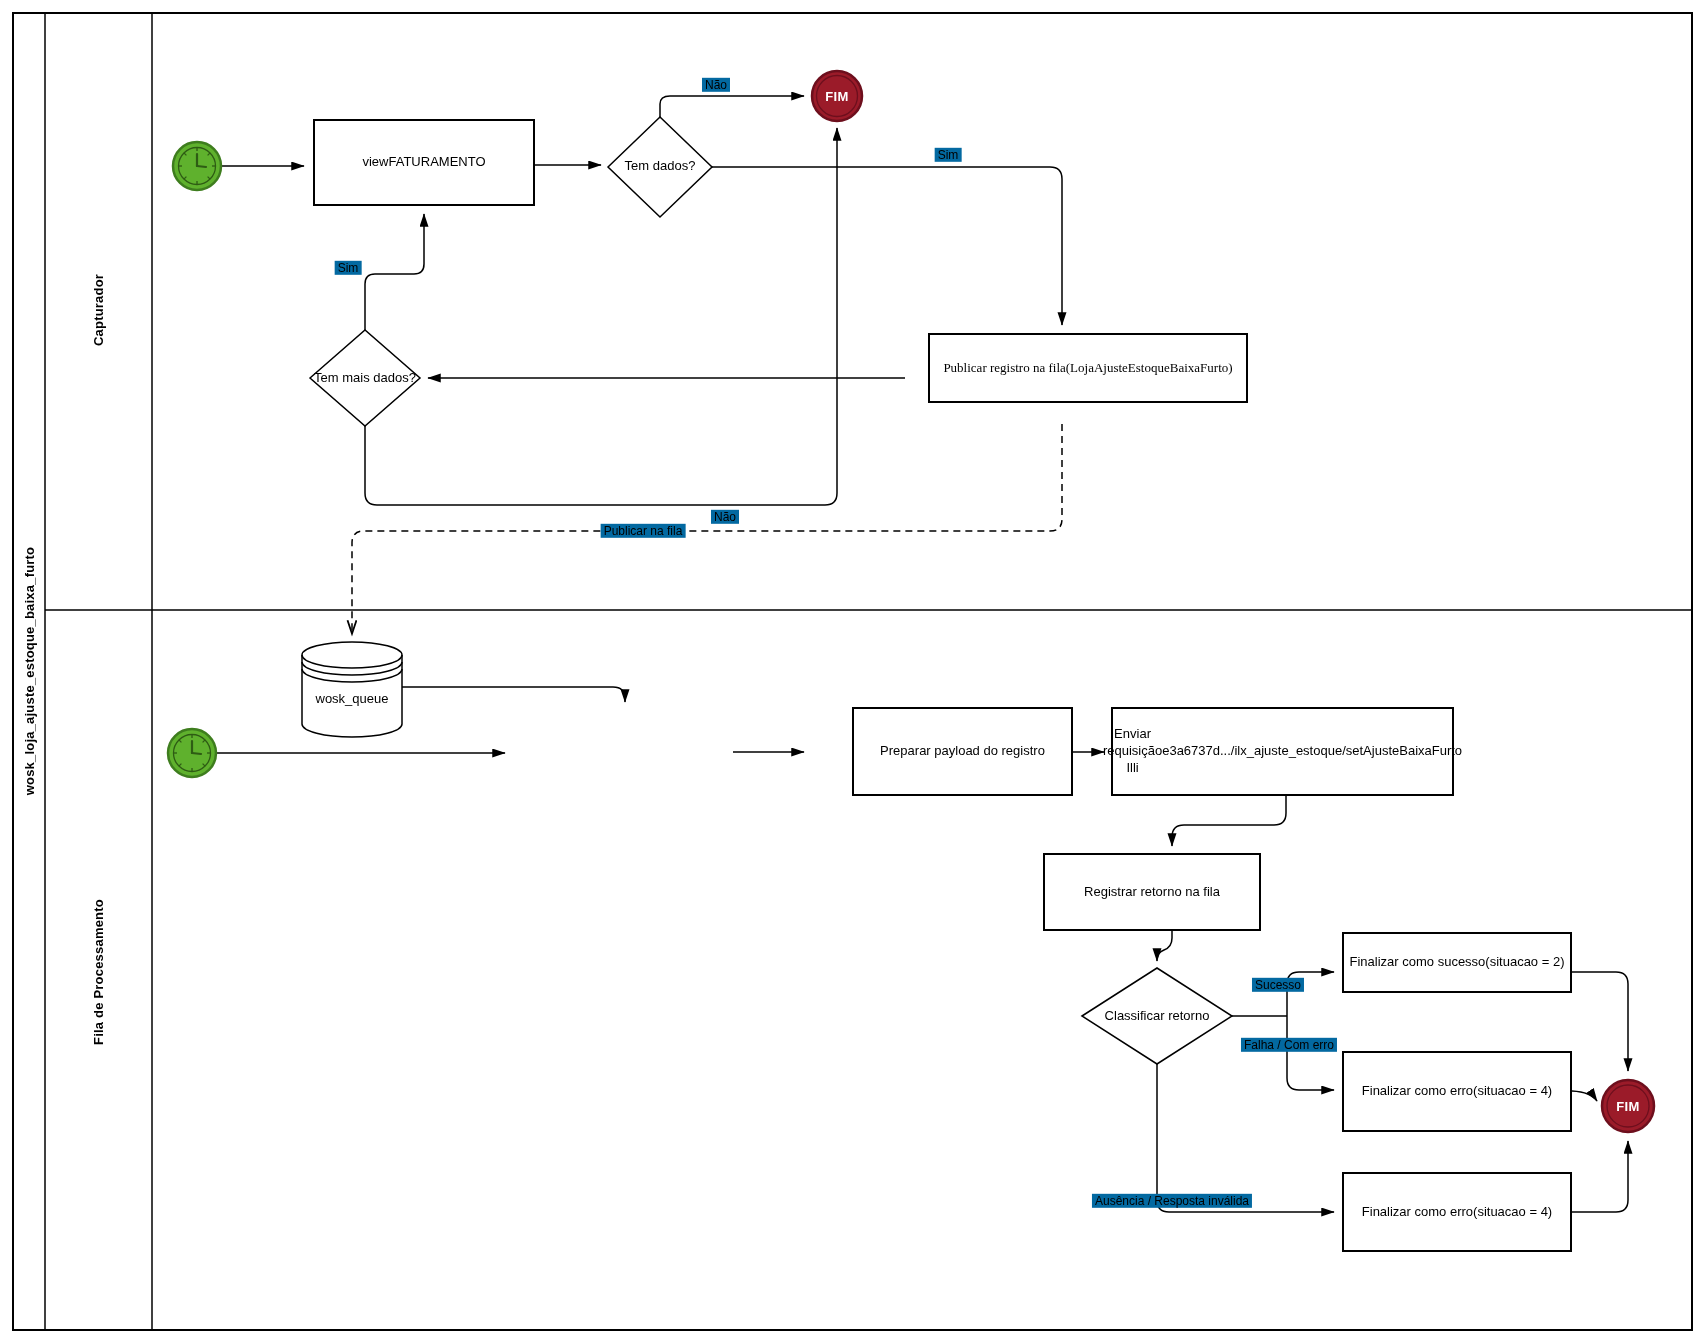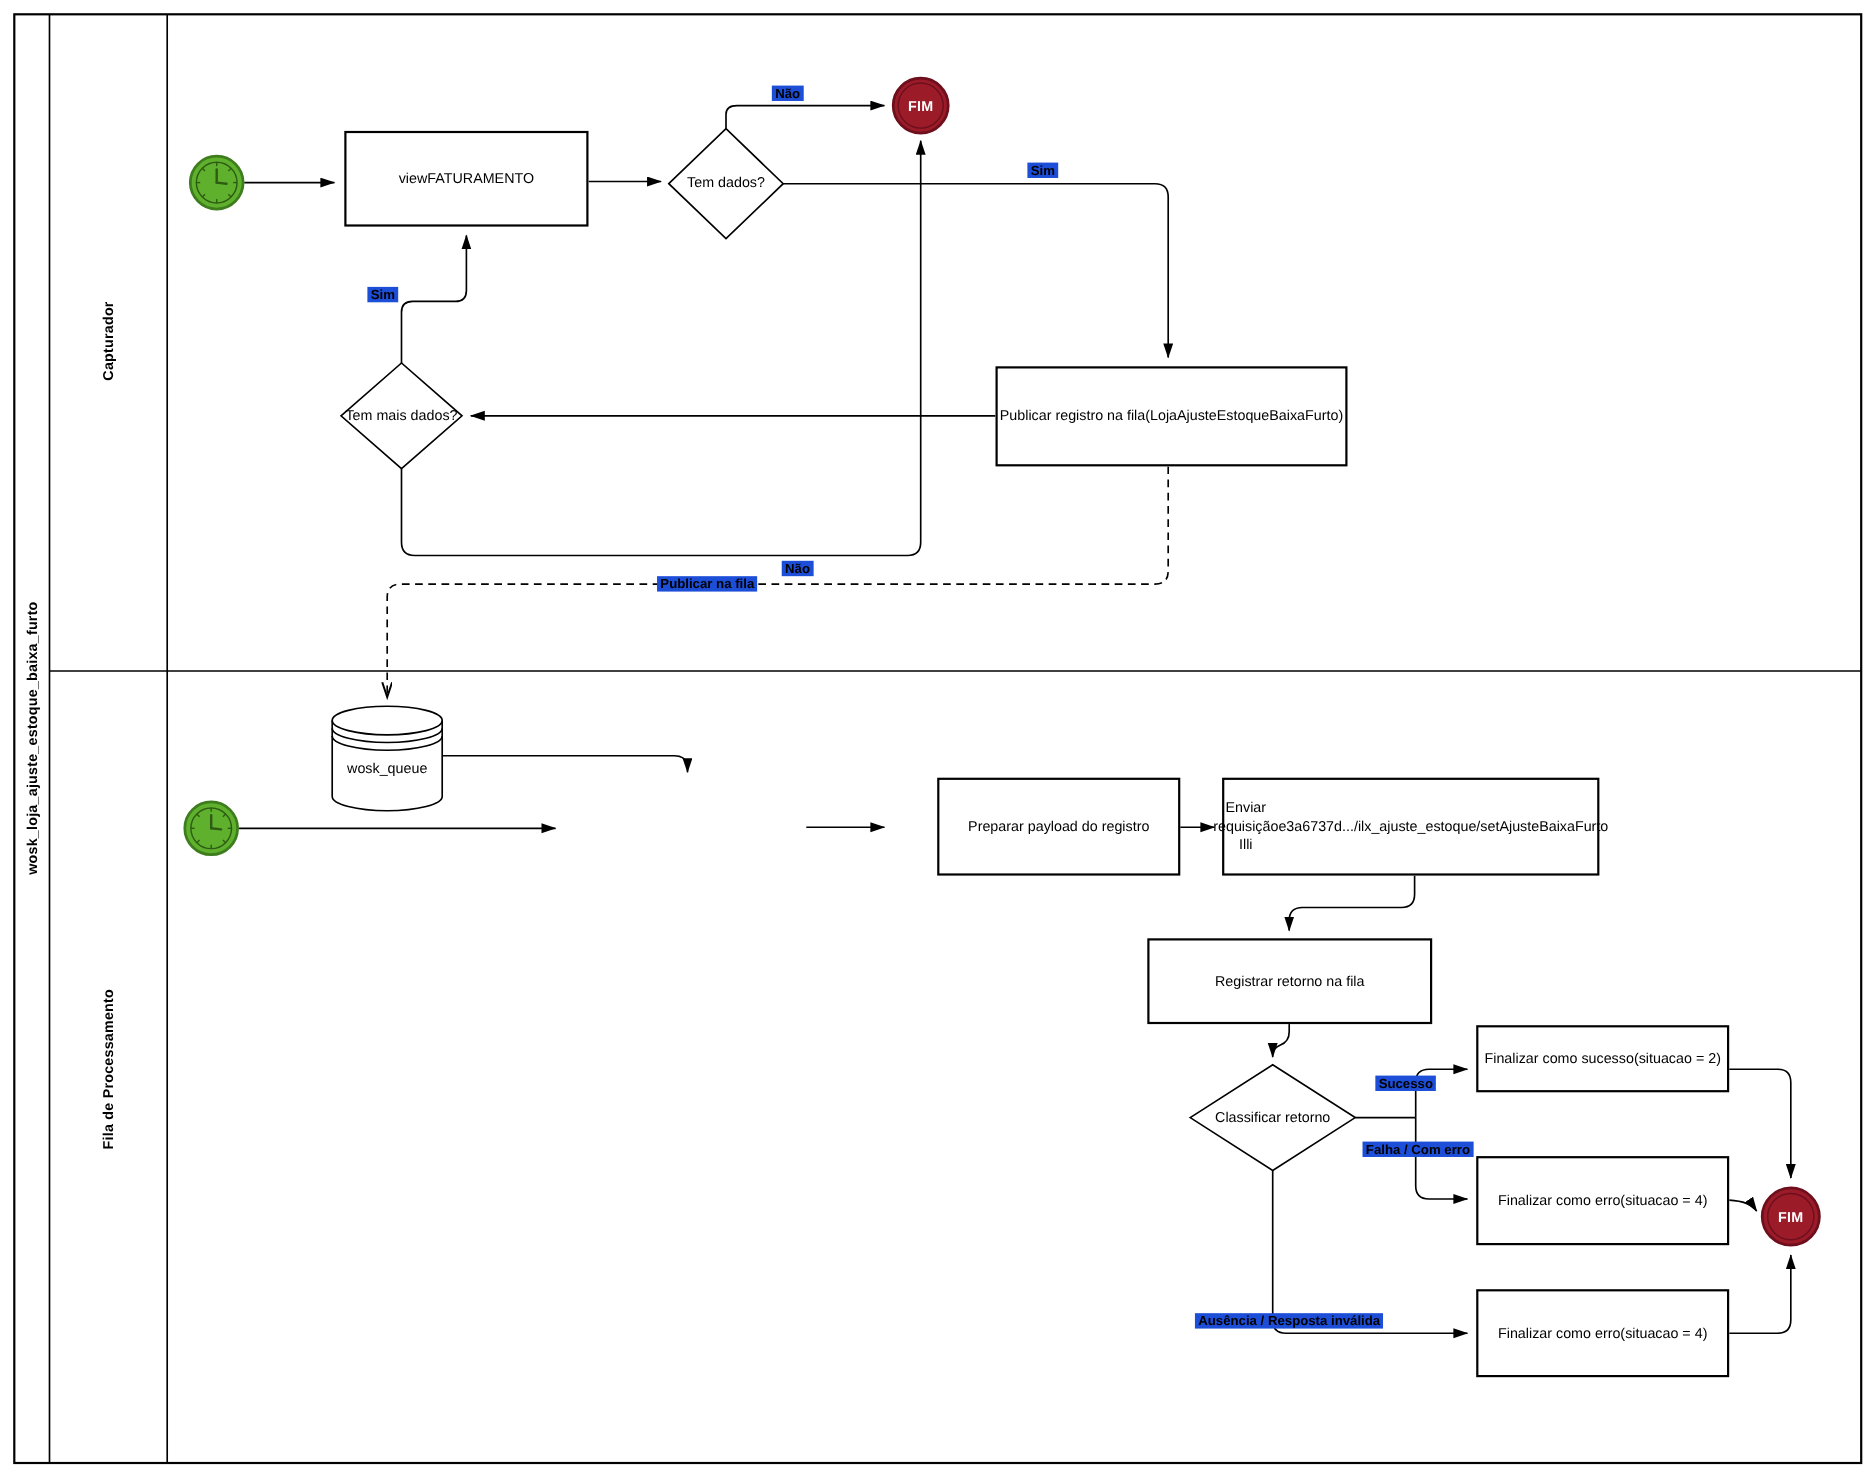--- a/index.html
+++ b/index.html
@@ -20,21 +20,21 @@
     position:absolute;border:2px solid #000;background:#fff;
     display:flex;flex-direction:row;align-items:center;justify-content:center;
     text-align:center;font-size:13px;line-height:1.3;box-sizing:border-box;
   }
   .node-label{
     position:absolute;transform:translate(-50%,-50%);text-align:center;
     font-size:13px;line-height:1.3;white-space:nowrap;
   }
   .edge-label{
     position:absolute;transform:translate(-50%,-50%);font-size:12px;
-    background:#1d4ed8;padding:0 3px;white-space:nowrap;line-height:1.2;font-weight:bold;
+    background:#0369a1;padding:0 3px;white-space:nowrap;line-height:1.2;
   }
   .rot-label{
     position:absolute;transform:translate(-50%,-50%) rotate(-90deg);
     font-weight:bold;font-size:13px;white-space:nowrap;letter-spacing:.2px;
   }
   .fim-label{
     position:absolute;transform:translate(-50%,-50%);color:#fff;
     font-weight:bold;font-size:13px;letter-spacing:.3px;
   }
 </style>
@@ -140,33 +140,33 @@
   </svg>
 
   <div class="rot-label" style="left:29px;top:671px;">wosk_loja_ajuste_estoque_baixa_furto</div>
   <div class="rot-label" style="left:98px;top:310px;">Capturador</div>
   <div class="rot-label" style="left:98px;top:972px;">Fila de Processamento</div>
 
   <div class="task" style="left:313px;top:119px;width:222px;height:87px;">
     <div>view</div>
     <div>FATURAMENTO</div>
   </div>
-  <div class="task" style="left:905px;top:333px;width:320px;height:91px;">
+  <div class="task" style="left:928px;top:333px;width:320px;height:70px;font-family:Liberation Serif, serif;">
     <div>Publicar registro na fila</div>
     <div>(LojaAjusteEstoqueBaixaFurto)</div>
   </div>
 
   <div class="task" style="left:811px;top:707px;width:221px;height:89px;margin-left:41px;">
     <div>Preparar payload do registro</div>
   </div>
   <div class="task" style="left:1111px;top:707px;width:343px;height:89px;">
     <div>Enviar requisição Illi</div>
     <div>e3a6737d.../ilx_ajuste_estoque/setAjusteBaixaFurto</div>
   </div>
-  <div class="task" style="left:1043px;top:853px;width:259px;height:78px;">
+  <div class="task" style="left:1043px;top:853px;width:218px;height:78px;">
     <div>Registrar retorno na fila</div>
   </div>
   <div class="task" style="left:1342px;top:932px;width:230px;height:61px;">
     <div>Finalizar como sucesso</div>
     <div>(situacao = 2)</div>
   </div>
   <div class="task" style="left:1342px;top:1051px;width:230px;height:81px;">
     <div>Finalizar como erro</div>
     <div>(situacao = 4)</div>
   </div>

